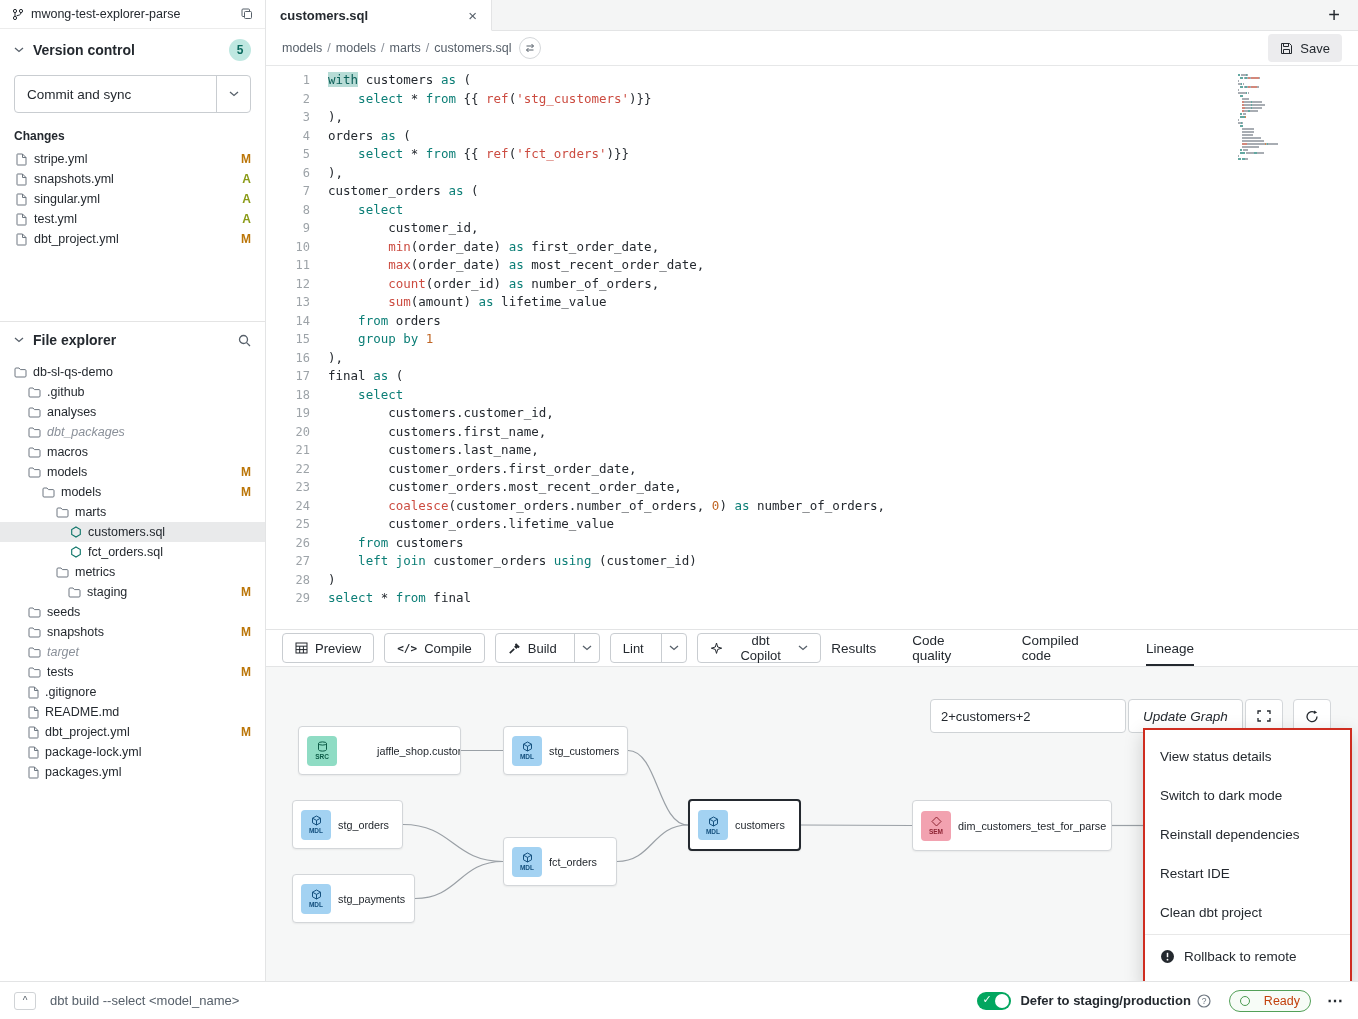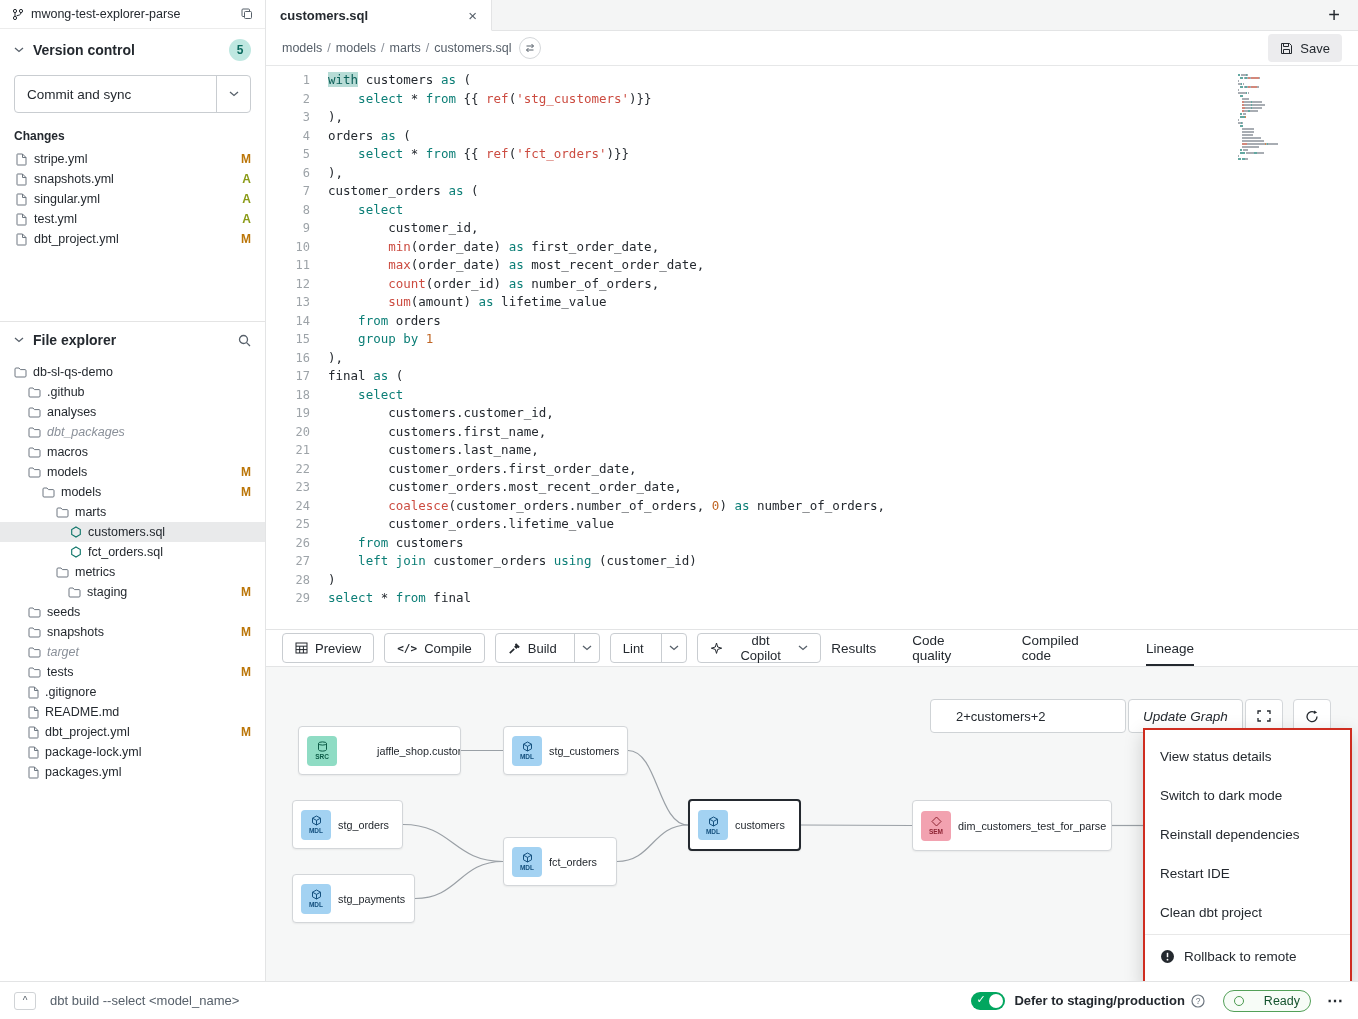--- a/index.html
+++ b/index.html
@@ -73,40 +73,40 @@
 
   
   .lineage { height:314px; position:relative; background:#f6f7f7; overflow:hidden; flex:none; }
   .lineage svg.edges { position:absolute; inset:0; }
   .lnode { position:absolute; background:#fff; border:1px solid #d3d6d9; border-radius:4px; display:flex; align-items:center; gap:7px; padding:0 8px; font-size:10.8px; box-shadow:0 1px 2px rgba(0,0,0,.06); white-space:nowrap; overflow:hidden; cursor:pointer; }
   .lnode.selected { border:2px solid #24292f; }
   .chip { width:30px; height:30px; border-radius:4px; display:flex; flex-direction:column; align-items:center; justify-content:center; gap:1px; font-size:6.5px; font-weight:700; flex:none; }
   .chip-SRC { background:#8fdcc4; color:#0d5c47; }
   .chip-MDL { background:#a3d2f2; color:#14507e; }
   .chip-SEM { background:#f2a2b0; color:#8e2433; }
-  .search-input { position:absolute; left:664px; top:32px; width:196px; height:34px; border:1px solid #cfd3d6; border-radius:4px; background:#fff; padding:0 25px; font-size:13px; font-family:inherit; color:#24292f; }
+  .search-input { position:absolute; left:664px; top:32px; width:196px; height:34px; border:1px solid #cfd3d6; border-radius:4px; background:#fff; padding:0 10px; font-size:13px; font-family:inherit; color:#24292f; }
   .update-btn { position:absolute; left:862px; top:32px; height:34px; padding:0 14px; background:#fff; border:1px solid #cfd3d6; border-radius:4px; font-size:13.5px;font-style:italic; }
   .icon-btn { position:absolute; top:32px; width:38px; height:34px; background:#fff; border:1px solid #d4d7da; border-radius:4px; display:flex; align-items:center; justify-content:center; }
   .icon-btn.fs { left:979px; }
   .icon-btn.rf { left:1027px; }
   .ctx-menu { position:absolute; left:877px; top:61px; width:209px; background:#fff; border:2px solid #cf2d20; box-shadow:0 6px 18px rgba(0,0,0,.18); padding:7px 0; z-index:10; }
   .menu-item { height:39px; padding:0 15px; display:flex; align-items:center; gap:9px; font-size:13.5px; cursor:pointer; }
   .menu-sep { height:1px; background:#e8e8e8; margin:2px 0; }
 
   
   .statusbar { height:38px; border-top:1px solid #e3e4e5; display:flex; align-items:center; padding:0 14px; background:#fff; }
   .collapse-btn { width:22px; height:18px; border:1px solid #d0d3d6; border-radius:3px; display:flex; align-items:center; justify-content:center; font-size:10px; color:#57606a; }
   .cmd-text { margin-left:14px; color:#57606a; font-size:13px; }
   .sb-right { margin-left:auto; display:flex; align-items:center; }
   .toggle { width:34px; height:18px; border-radius:10px; background:#02a65f; position:relative; flex:none; cursor:pointer; }
   .toggle .knob { position:absolute; right:2px; top:2px; width:14px; height:14px; border-radius:50%; background:#fff; }
   .toggle .tick { position:absolute; left:5px; top:1px; color:#fff; font-size:11px; }
   .defer-label { margin-left:9px; font-size:13px; font-weight:700; }
   .help-ic { margin-left:6px; display:flex; align-items:center; }
-  .ready-pill { margin-left:18px; display:flex; align-items:center; gap:20px; height:22px; padding:0 10px; border:1.5px solid #53a058; border-radius:12px; background:#f7fcf7; color:#14532d; font-size:12.5px; }
+  .ready-pill { margin-left:18px; display:flex; align-items:center; gap:14px; height:22px; padding:0 10px; border:1.5px solid #53a058; border-radius:12px; background:#f7fcf7; color:#c2410c; font-size:12.5px; }
   .ready-dot { width:10px; height:10px; border:1.5px solid #4b9a50; border-radius:50%; }
   .more-btn { margin-left:16px; font-size:16px; font-weight:700; letter-spacing:1px; color:#24292f; }
 </style>
 </head>
 <body>
 
 <div class="top">
 
   <aside class="sidebar">
     <div class="branch-row">

